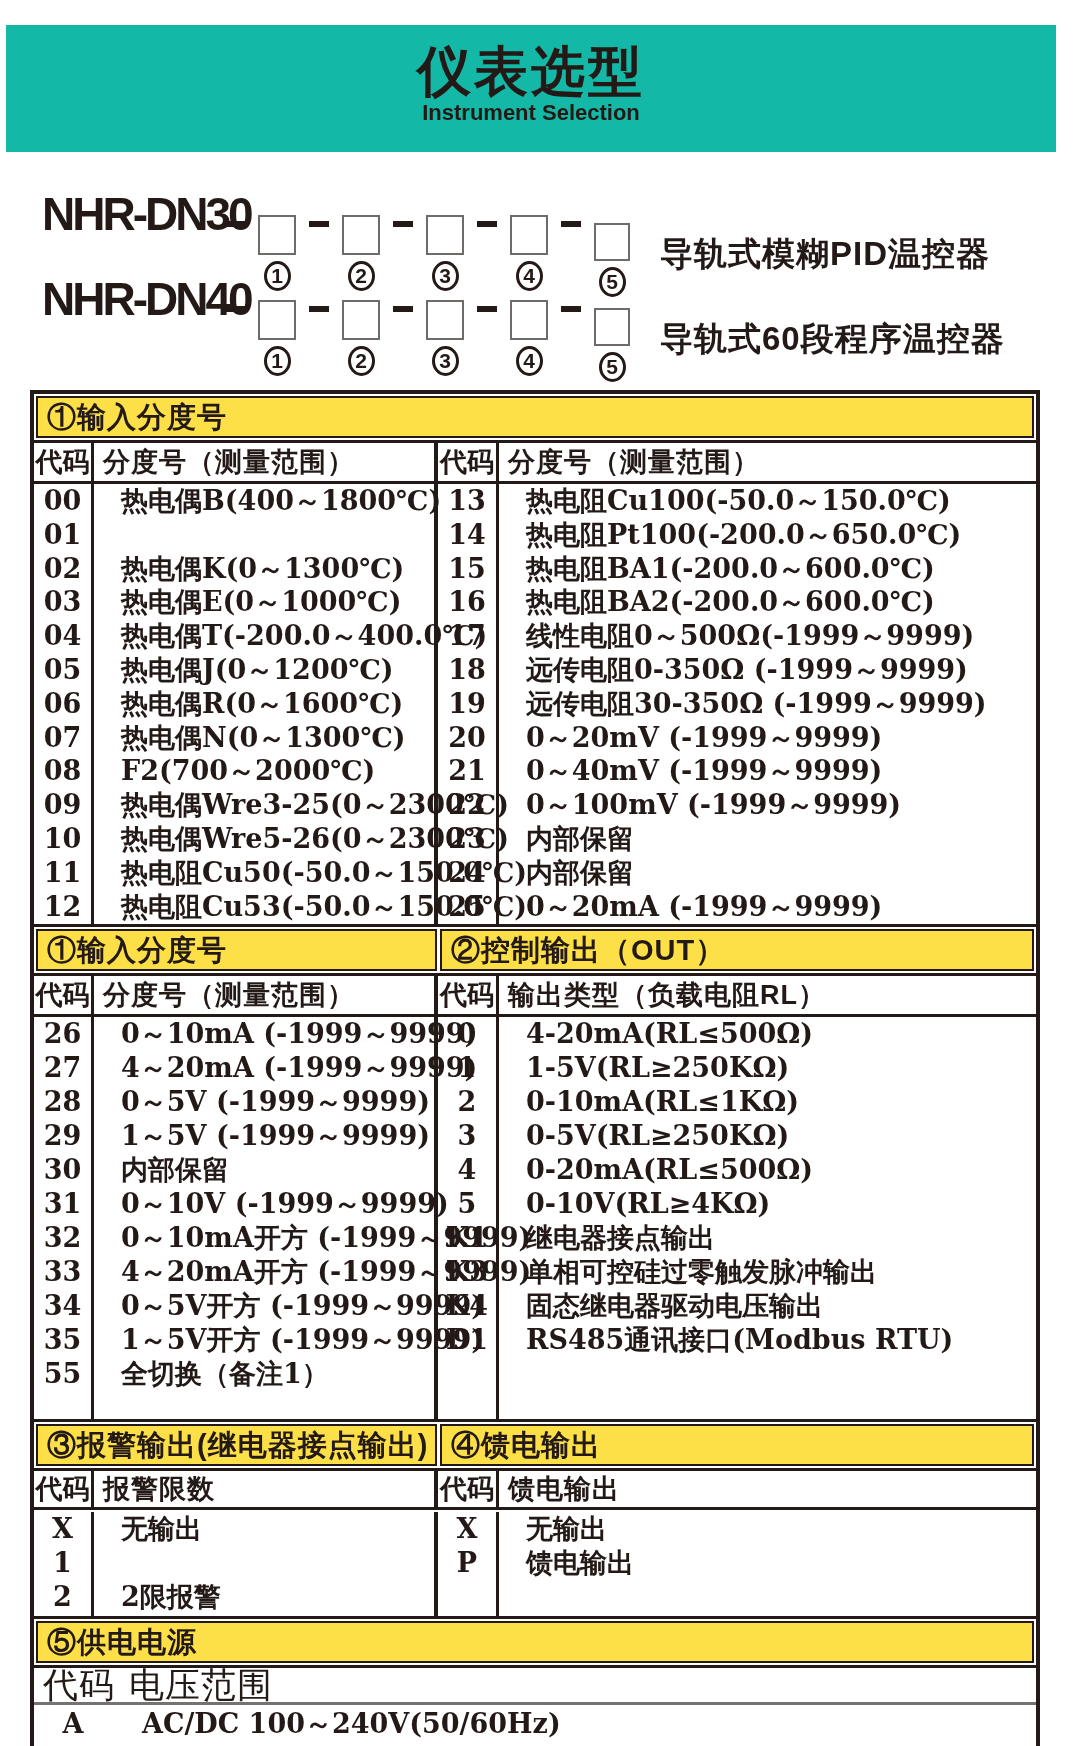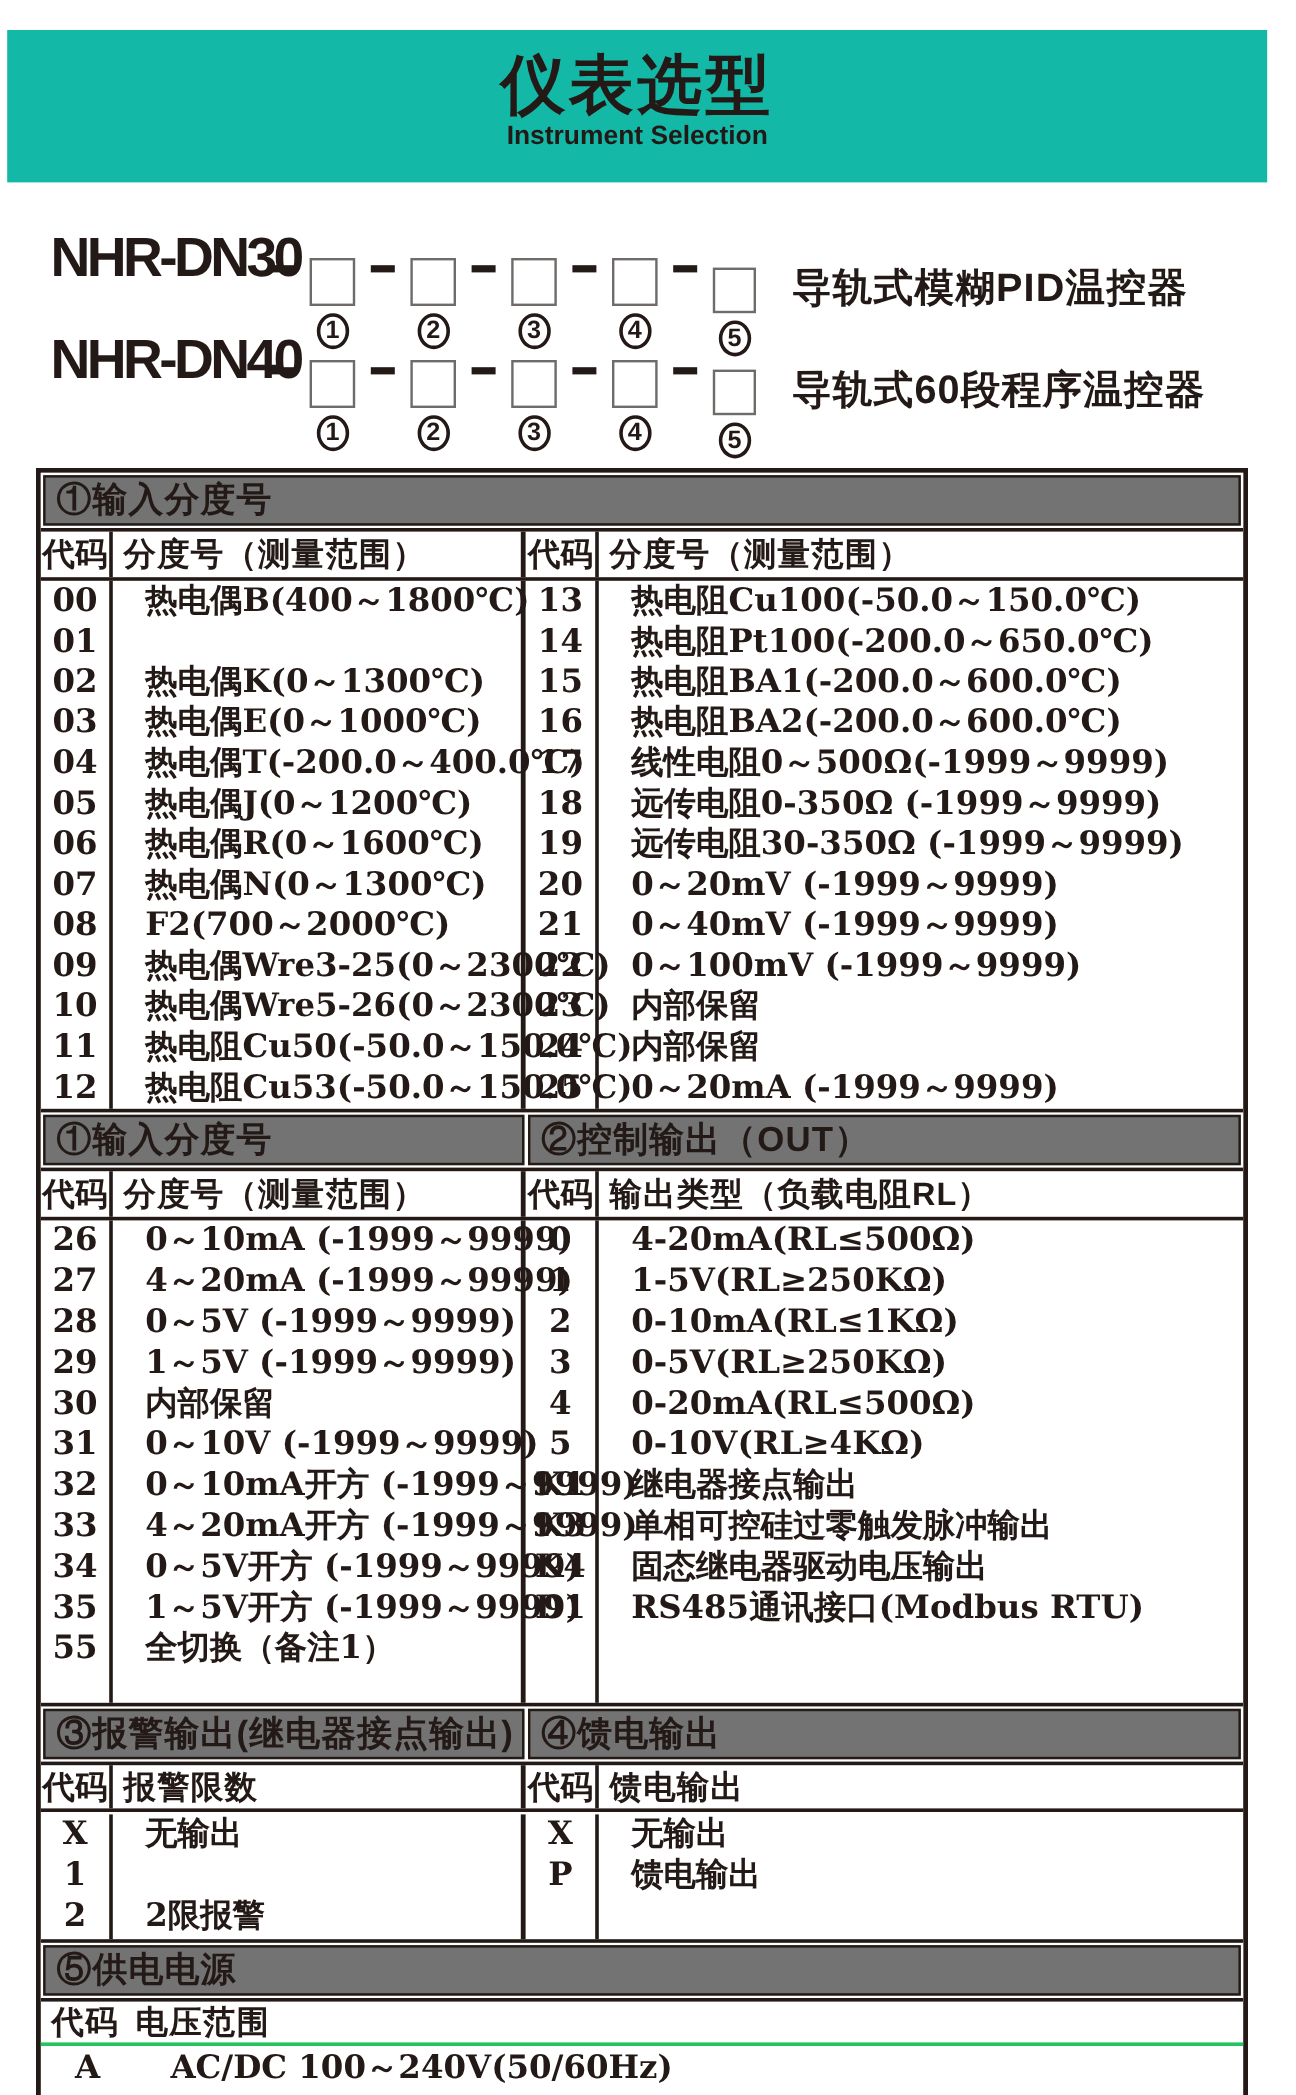--- a/index.html
+++ b/index.html
@@ -17,26 +17,26 @@
   .model-row{display:flex;align-items:flex-start;white-space:nowrap;height:85px;}
   .model-name{font-size:46px;font-weight:bold;letter-spacing:-3px;line-height:40px;width:170px;flex:none;}
   .dash{width:20px;height:6px;background:#231916;margin:27px 13px 0 13px;flex:none;}
   .dash:last-of-type{margin:29px 13px 0 21px;}
   .unit{display:flex;flex-direction:column;align-items:center;margin-top:21px;flex:none;}
   .unit .box{width:38px;height:40px;border:2px solid #6f6b68;background:#fff;box-sizing:border-box;}
   .unit .pos{margin-top:6px;width:27px;height:30px;border:3px solid #231916;border-radius:50%;
     display:flex;align-items:center;justify-content:center;font-size:21px;font-weight:bold;box-sizing:border-box;}
   .unit:last-of-type{margin-top:29px;}
   .unit:last-of-type .box{width:36px;height:38px;}
-  .model-desc{font-size:33px;font-weight:bold;margin:24px 0 0 30px;letter-spacing:1px;}
+  .model-desc{font-size:33px;font-weight:bold;margin:38px 0 0 30px;letter-spacing:1px;}
   
   .seltable{position:absolute;left:30px;top:390px;width:1010px;border:4px solid #231916;box-sizing:border-box;}
   .band{background:#fff;padding:2px;display:flex;border-bottom:3px solid #231916;}
   .band.mid{border-top:3px solid #231916;}
-  .band .cell{background:#737373;border:2px solid #231916;box-sizing:border-box;height:42px;
+  .band .cell{background:#fde047;border:2px solid #231916;box-sizing:border-box;height:42px;
     line-height:38px;font-size:29px;font-weight:bold;padding-left:9px;letter-spacing:1px;}
   .band .cell.full{flex:1;}
   .band .cell.l{width:401px;flex:none;margin-right:3px;}
   .band .cell.r{flex:1;}
   .hdr{display:flex;font-weight:bold;font-size:27px;line-height:38px;border-bottom:3px solid #231916;}
   .hdr3{line-height:36px;}
   .half-l{width:404px;flex:none;border-right:4px solid #231916;box-sizing:border-box;display:flex;}
   .half-r{flex:1;display:flex;}
   .hdr .codecol{width:57px;flex:none;border-right:3px solid #231916;text-align:center;box-sizing:content-box;}
   .half-r .codecol{width:58px;}
@@ -46,21 +46,21 @@
   .dataarea .half-l{border-right:4px solid #231916;}
   .dataarea .half-l::before,.dataarea .half-r::before{content:"";position:absolute;left:57px;top:0;bottom:0;width:3px;background:#231916;}
   .dataarea .half-r::before{left:58px;}
   .drow{display:flex;font-family:"DejaVu Serif","Liberation Serif",serif;font-weight:600;font-size:27px;}
   .drow .code{width:57px;flex:none;text-align:center;}
   .half-r .drow .code{width:58px;}
   .drow .desc{flex:1;padding-left:30px;white-space:nowrap;}
   .d1{height:440px;}.d1 .drow{line-height:33.8px;}
   .d2{height:402px;}.d2 .drow{line-height:34px;}
   .d3{height:106px;padding-top:2px;box-sizing:border-box;}.d3 .drow{line-height:34px;}
-  .hdr5{display:block;font-weight:bold;font-size:27px;line-height:34px;border-bottom:3px solid #22c55e;padding-left:9px;letter-spacing:1px;}
+  .hdr5{display:block;font-weight:normal;font-size:35px;line-height:34px;border-bottom:3px solid #737373;padding-left:9px;letter-spacing:1px;}
   .hdr5 .sp{display:inline-block;width:14px;}
   .d5{height:70px;padding-top:2px;box-sizing:border-box;display:block;}
   .d5 .drow{line-height:34px;}
   .d5 .drow .code{width:78px;}
 </style>
 </head>
 <body>
 
 <div class="banner">
   <div class="cn">仪表选型</div>

